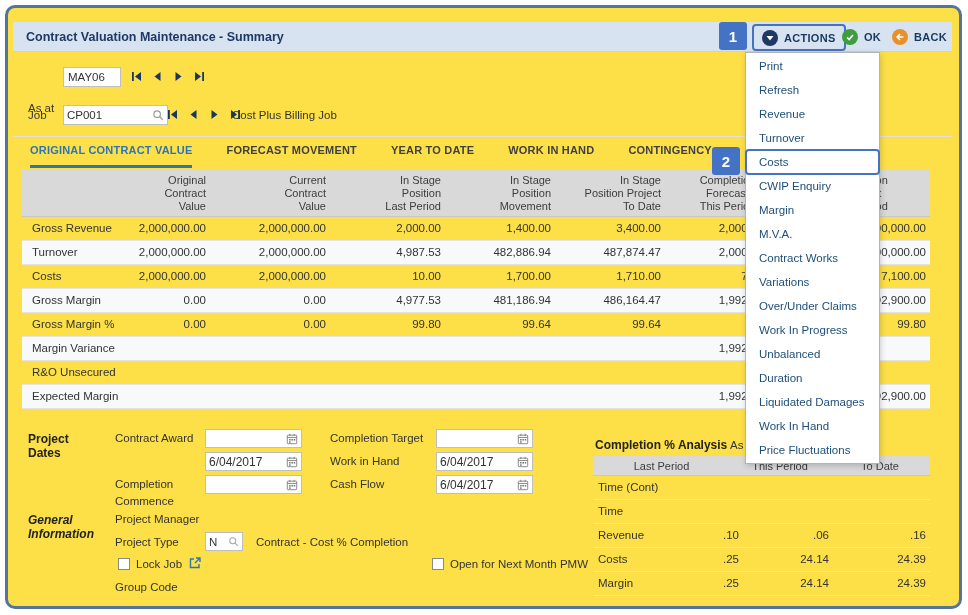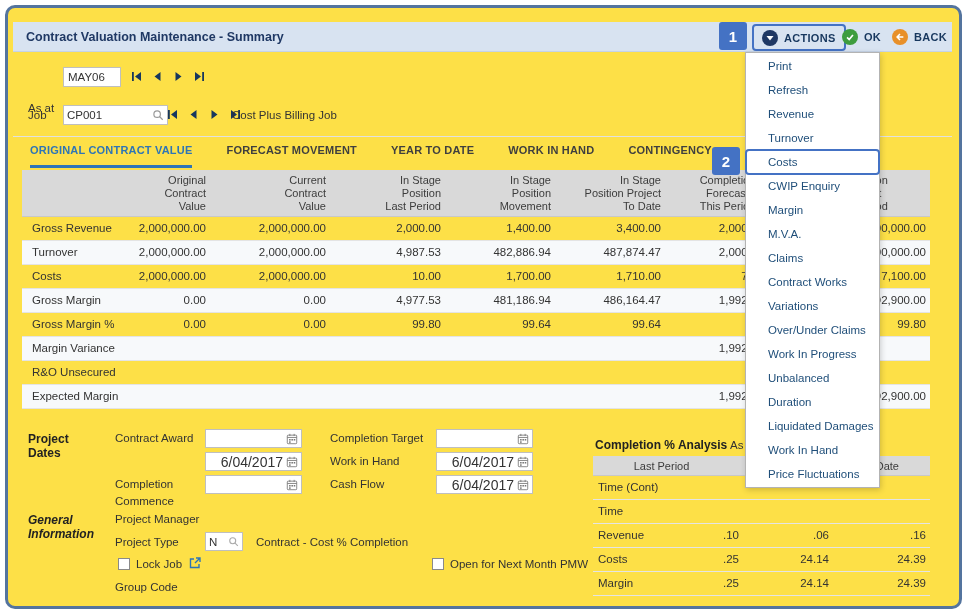--- a/index.html
+++ b/index.html
@@ -23,21 +23,21 @@
 
   
   .ann-badge { width:28px; height:28px; background:#4472c4; color:#fff; font-size:15px; font-weight:bold; display:flex; align-items:center; justify-content:center; border-radius:3px; z-index:40; }
 
   
   .lbl { font-size:11.5px; color:#333; }
   .inp { border:1px solid #bfbfbf; background:#fff; font-family:"Liberation Sans",sans-serif; font-size:11.5px; color:#333; padding:0 4px; height:20px; }
   .fld { border:1px solid #bfbfbf; background:#fff; display:flex; align-items:center; height:20px; padding:0 3px; }
   .fld input { border:0; outline:0; min-width:0; flex:1; font-family:"Liberation Sans",sans-serif; font-size:11.5px; color:#333; }
   .fld.datef { height:19px; }
-  .fld.datef input { text-align:right; padding-right:3px; font-size:14px; }
+  .fld.datef input { text-align:left; padding-right:3px; font-size:12px; }
   .nav { display:flex; gap:8px; align-items:center; }
   .nav span { display:flex; cursor:pointer; }
   .sep { left:5px; top:128px; width:939px; height:1px; background:#e1e1e1; }
 
   
   .tabs { left:22px; top:132px; display:flex; gap:34px; height:28px; }
   .tab { font-size:11px; font-weight:bold; color:#3f3f3f; letter-spacing:.2px; padding:4px 0 6px; cursor:pointer; }
   .tab.active { color:#2e75b6; border-bottom:3px solid #2e75b6; }
 
   
@@ -55,21 +55,21 @@
 
   
   .ca-head { display:flex; background:#d9d9d9; border-bottom:1px solid #c8c8c8; height:20px; align-items:center; font-size:11px; color:#3c3c3c; }
   .ca-hc { text-align:center; }
   .ca-tbl { border-collapse:collapse; table-layout:fixed; font-size:11.5px; color:#333; }
   .ca-tbl td { border-bottom:1px solid #e4e4e4; padding:5px 4px 6px; text-align:right; }
   .ca-tbl td.rl { text-align:left; padding-left:5px; }
 
   
   .menu { left:737px; top:44px; width:135px; background:#fff; border:1px solid #b3b3b3; box-shadow:1px 2px 6px rgba(0,0,0,.18); z-index:30; padding:1px 0; }
-  .menu-item { height:24px; line-height:24px; padding-left:22px; font-size:11.5px; color:#1f4e79; cursor:pointer; white-space:nowrap; }
+  .menu-item { height:24px; line-height:24px; padding-left:13px; font-size:11.5px; color:#1f4e79; cursor:pointer; white-space:nowrap; }
   .menu-item.annotated { outline:2px solid #4472c4; outline-offset:-1px; border-radius:3px; }
   svg { display:block; }
 </style>
 </head>
 <body>
 
 <div class="frame">
 
   <div class="abs titlebar"></div>
   <div class="abs title">Contract Valuation Maintenance - Summary</div>
@@ -476,21 +476,20 @@
 
   <div class="abs menu">
     <div class="menu-item">Print</div>
     <div class="menu-item">Refresh</div>
     <div class="menu-item">Revenue</div>
     <div class="menu-item">Turnover</div>
     <div class="menu-item annotated">Costs</div>
     <div class="menu-item">CWIP Enquiry</div>
     <div class="menu-item">Margin</div>
     <div class="menu-item">M.V.A.</div>
-    <div class="menu-item">Claims</div>
     <div class="menu-item">Contract Works</div>
     <div class="menu-item">Variations</div>
     <div class="menu-item">Over/Under Claims</div>
     <div class="menu-item">Work In Progress</div>
     <div class="menu-item">Unbalanced</div>
     <div class="menu-item">Duration</div>
     <div class="menu-item">Liquidated Damages</div>
     <div class="menu-item">Work In Hand</div>
     <div class="menu-item">Price Fluctuations</div>
   </div>

